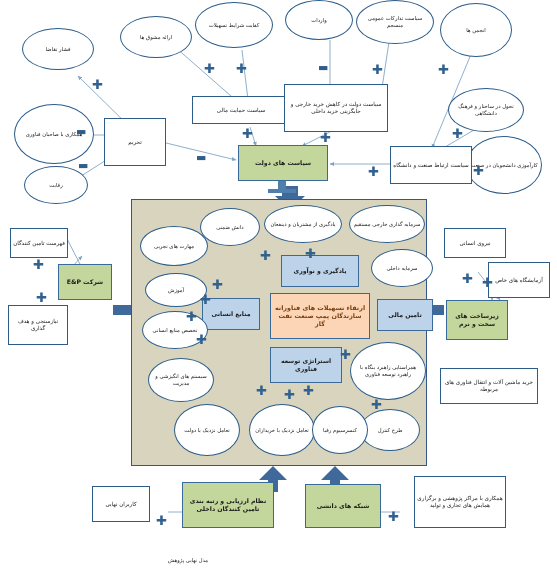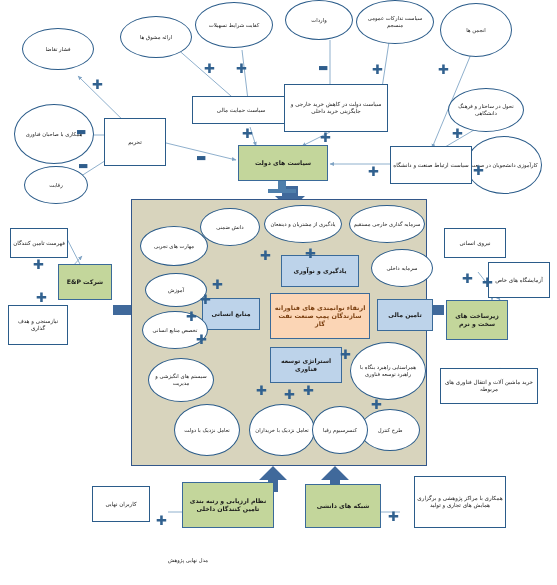--- a/index.html
+++ b/index.html
@@ -135,21 +135,21 @@
   <div class="node rect" style="left:444px;top:228px;width:62px;height:30px;">نیروی انسانی</div>
 
   <div class="node rect" style="left:488px;top:262px;width:62px;height:36px;">آزمایشگاه های خاص</div>
 
   <div class="node green" style="left:446px;top:300px;width:62px;height:40px;">زیرساخت های سخت و نرم</div>
 
   <div class="node rect" style="left:440px;top:368px;width:98px;height:36px;">خرید ماشین آلات و انتقال فناوری های مربوطه</div>
 
   <div class="panel" style="left:131px;top:199px;width:296px;height:267px;"></div>
 
-  <div class="node orange" style="left:270px;top:293px;width:100px;height:46px;">ارتقاء توانمندی های فناورانه سازندگان پمپ صنعت نفت گاز</div>
+  <div class="node orange" style="left:270px;top:293px;width:100px;height:46px;">ارتقاء تسهیلات های فناورانه سازندگان پمپ صنعت نفت گاز</div>
 
   <div class="node blue" style="left:281px;top:255px;width:78px;height:32px;">یادگیری و نوآوری</div>
 
   <div class="node blue" style="left:202px;top:298px;width:58px;height:32px;">منابع انسانی</div>
 
   <div class="node blue" style="left:377px;top:299px;width:56px;height:32px;">تامین مالی</div>
 
   <div class="node blue" style="left:270px;top:347px;width:72px;height:36px;">استراتژی توسعه فناوری</div>
 
   <div class="node ell" style="left:140px;top:226px;width:68px;height:40px;">مهارت های تجربی</div>

